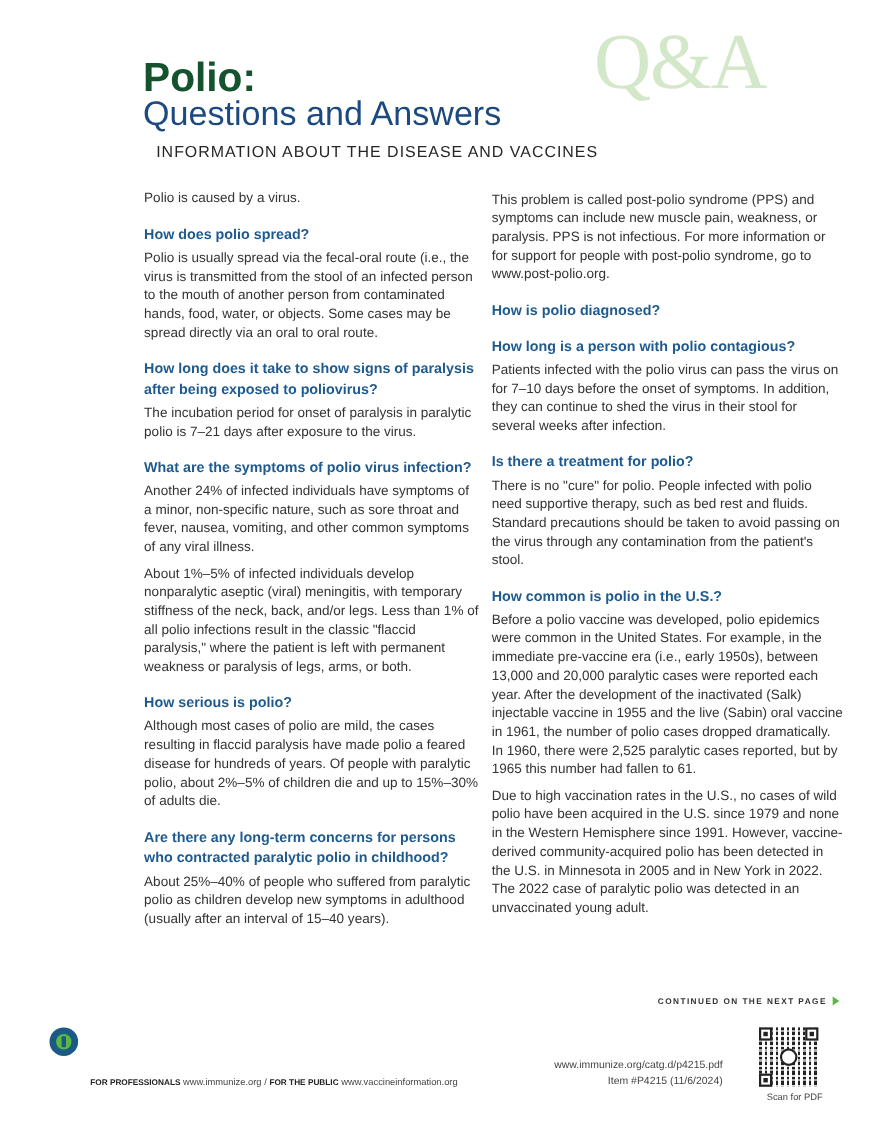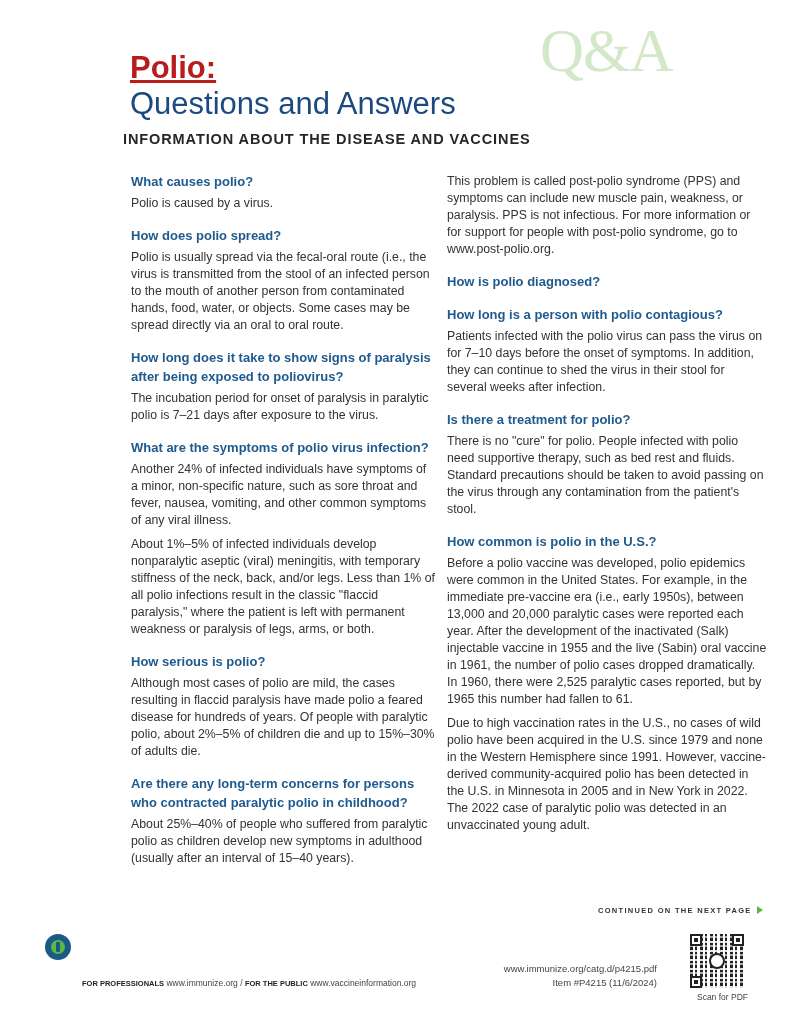--- a/index.html
+++ b/index.html
@@ -1,22 +1,22 @@
 <!DOCTYPE html>
 <html><head>
 <meta charset="utf-8">
 <style>
   html, body { margin: 0; padding: 0; background: #ffffff; }
   body { width: 791px; height: 1024px; position: relative; overflow: hidden;
          font-family: "Liberation Sans", "DejaVu Sans", sans-serif; color: #2b2b2b; }
   .qa-watermark { position: absolute; left: 540px; top: 20px; font-family: "Liberation Serif", "DejaVu Serif", serif;
-                  font-size: 61px; color: #d3e8c8; letter-spacing: -1px; line-height: 1; }
-  .title-main { position: absolute; left: 130px; top: 52px; font-size: 31px; font-weight: bold; color: #b91c1c; line-height: 1; text-decoration: underline; }
+                  font-size: 72px; color: #d3e8c8; letter-spacing: -1px; line-height: 1; }
+  .title-main { position: absolute; left: 130px; top: 52px; font-size: 37px; font-weight: bold; color: #14532d; line-height: 1; }
   .title-sub { position: absolute; left: 130px; top: 88px; font-size: 31px; color: #1c4a80; line-height: 1; }
-  .subtitle { position: absolute; left: 123px; top: 131px; font-size: 14.5px; font-weight: bold; color: #262626; letter-spacing: 0.9px; text-align: right; }
+  .subtitle { position: absolute; left: 142px; top: 131px; font-size: 14.5px; font-weight: normal; color: #262626; letter-spacing: 0.9px; text-align: right; }
   .col { position: absolute; top: 172px; width: 305px; }
   .col-left { left: 131px; }
   .col-right { left: 447px; top: 173px; width: 320px; }
   .q { font-size: 13px; font-weight: bold; color: #1f5a8e; line-height: 19px; margin: 0 0 4px 0; }
   .a { font-size: 12.3px; line-height: 17px; color: #333; margin: 0 0 7px 0; }
   .block { margin-bottom: 14px; }
   .continued { position: absolute; left: 598px; top: 894px; font-size: 7.5px; font-weight: bold; letter-spacing: 1.3px; color: #333; margin-top: 12px; }
   .arrow { display: inline-block; width: 0; height: 0; border-top: 4px solid transparent; border-bottom: 4px solid transparent;
            border-left: 6px solid #5ab843; margin-left: 5px; vertical-align: -1px; }
   .logo { position: absolute; left: 45px; top: 934px; display: flex; align-items: center; }
@@ -42,21 +42,20 @@
 </head>
 <body>
 
 <div class="qa-watermark">Q&amp;A</div>
 <div class="title-main">Polio:</div>
 <div class="title-sub">Questions and Answers</div>
 <div class="subtitle">INFORMATION ABOUT THE DISEASE AND VACCINES</div>
 
 <div class="col col-left">
   <div class="block">
-    <p class="q">What causes polio?</p>
     <p class="a">Polio is caused by a virus.</p>
   </div>
   <div class="block">
     <p class="q">How does polio spread?</p>
     <p class="a">Polio is usually spread via the fecal-oral route (i.e., the virus is transmitted from the stool of an infected person to the mouth of another person from contaminated hands, food, water, or objects. Some cases may be spread directly via an oral to oral route.</p>
   </div>
   <div class="block">
     <p class="q">How long does it take to show signs of paralysis after being exposed to poliovirus?</p>
     <p class="a">The incubation period for onset of paralysis in paralytic polio is 7–21 days after exposure to the virus.</p>
   </div>

